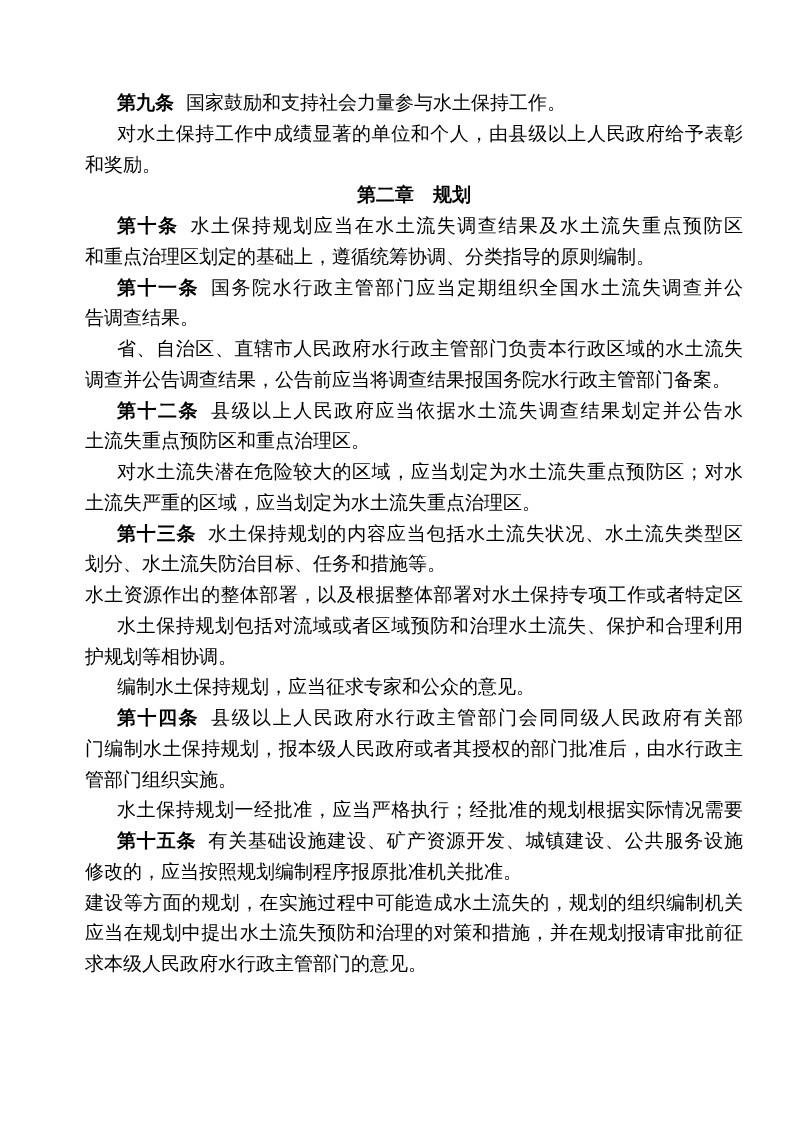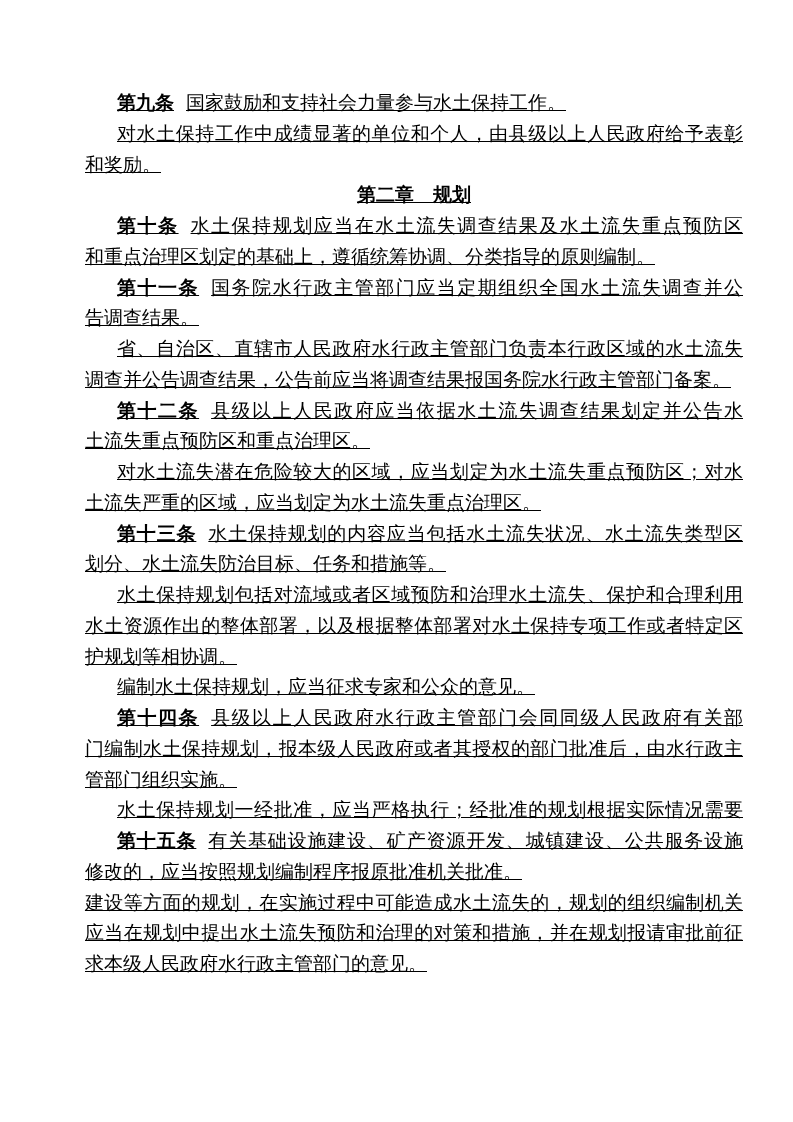--- a/index.html
+++ b/index.html
@@ -11,21 +11,20 @@
     margin: 0 auto;
     font-family: "Liberation Serif", "DejaVu Serif", serif;
     color: #000000;
     overflow: hidden;
   }
   .doc-body {
     position: absolute;
     top: 88px;
     left: 85px;
     width: 658px;
-    text-decoration: underline;
   }
   .ln {
     height: 30.75px;
     line-height: 30.75px;
     font-size: 19px;
     white-space: nowrap;
     overflow: visible;
   }
   .ln.jf {
     white-space: normal;
@@ -75,23 +74,23 @@
     <div class="ln"><span>土流失重点预防区和重点治理区。</span></div>
 
     <div class="ln ind jf"><span>对水土流失潜在危险较大的区域，应当划定为水土流失重点预防区；对水</span></div>
 
     <div class="ln"><span>土流失严重的区域，应当划定为水土流失重点治理区。</span></div>
 
     <div class="ln ind jf"><b class="art">第十三条</b><span>水土保持规划的内容应当包括水土流失状况、水土流失类型区</span></div>
 
     <div class="ln"><span>划分、水土流失防治目标、任务和措施等。</span></div>
 
+    <div class="ln jf"><span>水土资源作出的整体部署，以及根据整体部署对水土保持专项工作或者特定区</span></div>
+
     <div class="ln ind jf"><span>水土保持规划包括对流域或者区域预防和治理水土流失、保护和合理利用</span></div>
-
-    <div class="ln jf"><span>水土资源作出的整体部署，以及根据整体部署对水土保持专项工作或者特定区</span></div>
 
 
 
     <div class="ln"><span>护规划等相协调。</span></div>
 
     <div class="ln ind"><span>编制水土保持规划，应当征求专家和公众的意见。</span></div>
 
     <div class="ln ind jf"><b class="art">第十四条</b><span>县级以上人民政府水行政主管部门会同同级人民政府有关部</span></div>
 
     <div class="ln jf"><span>门编制水土保持规划，报本级人民政府或者其授权的部门批准后，由水行政主</span></div>

